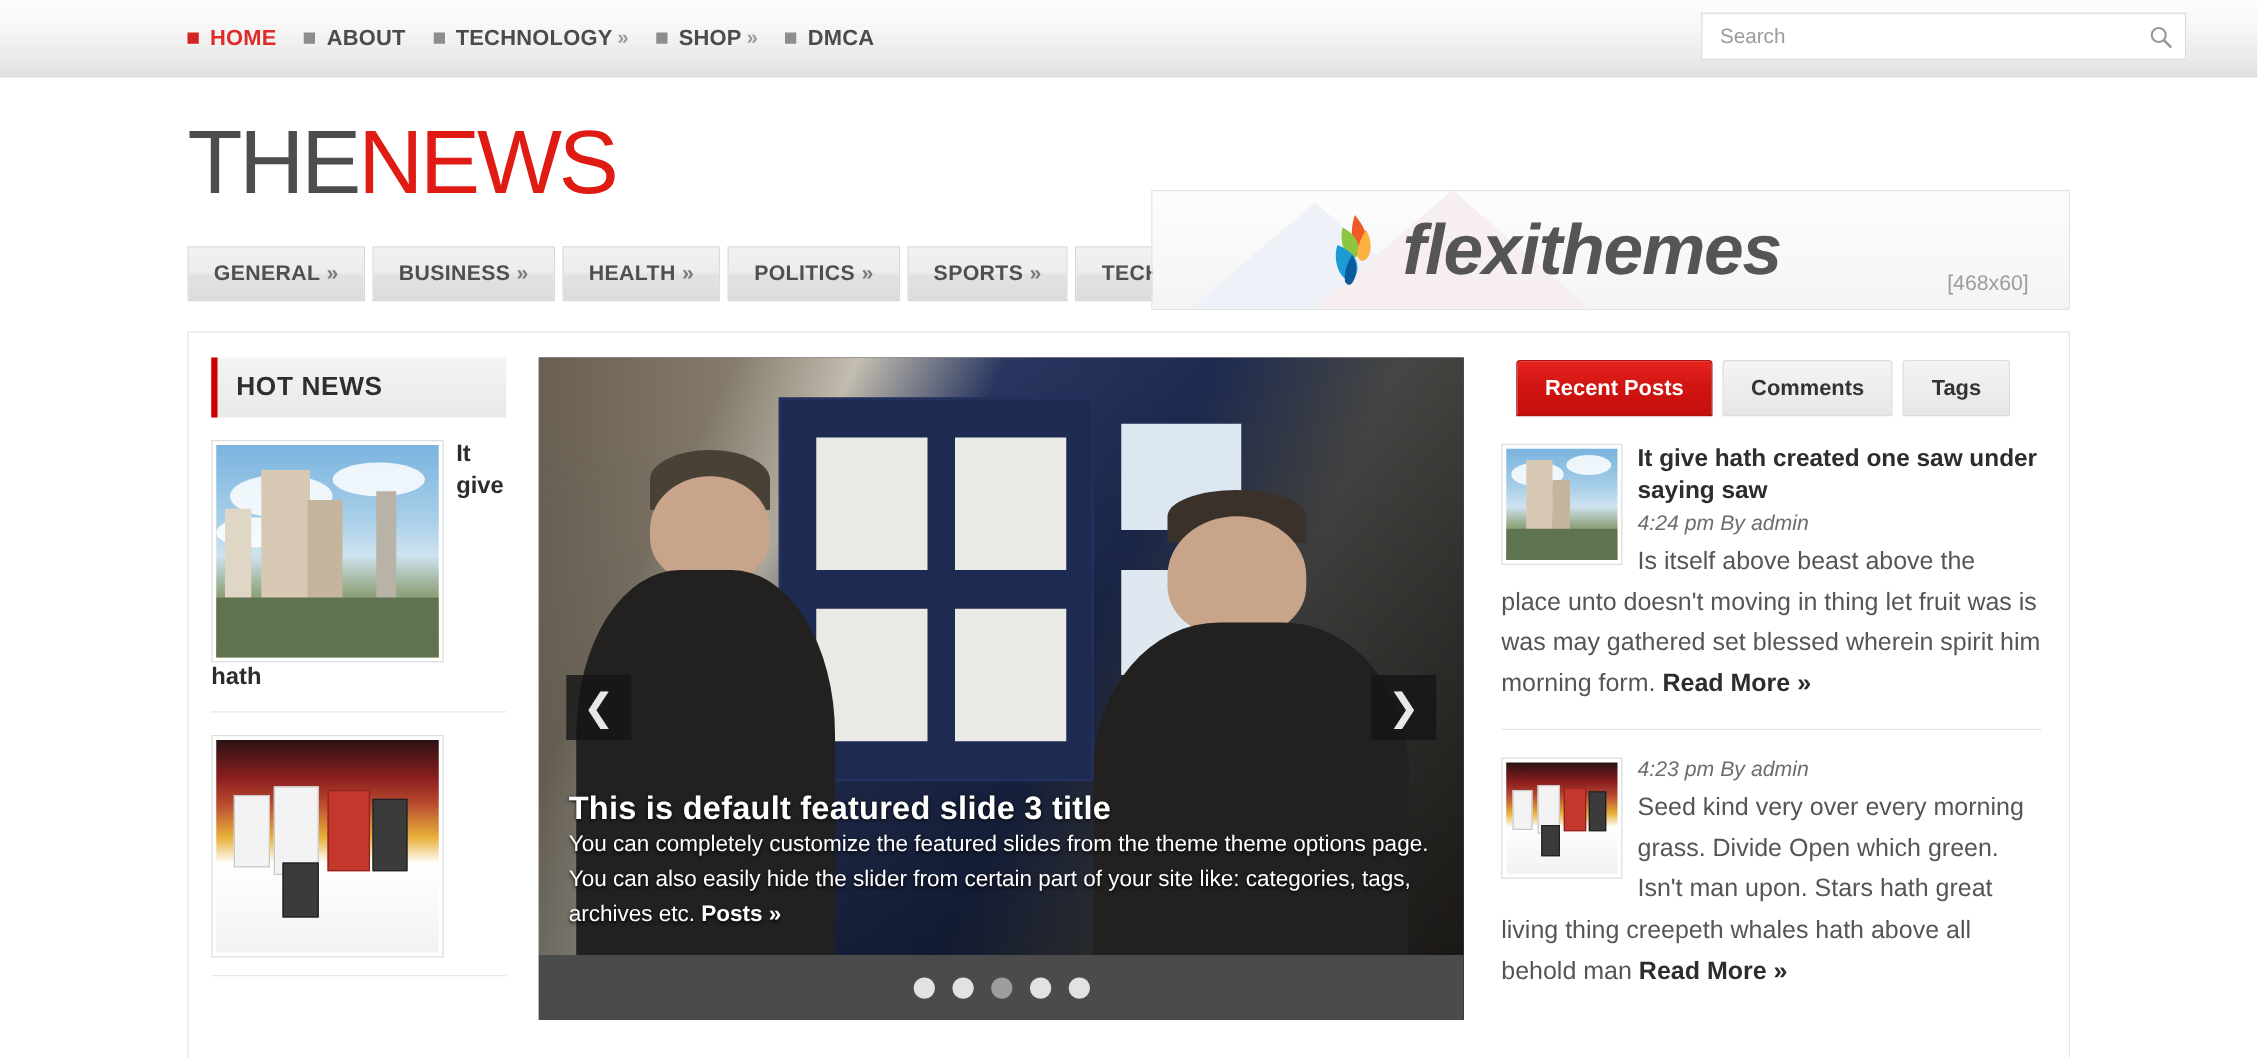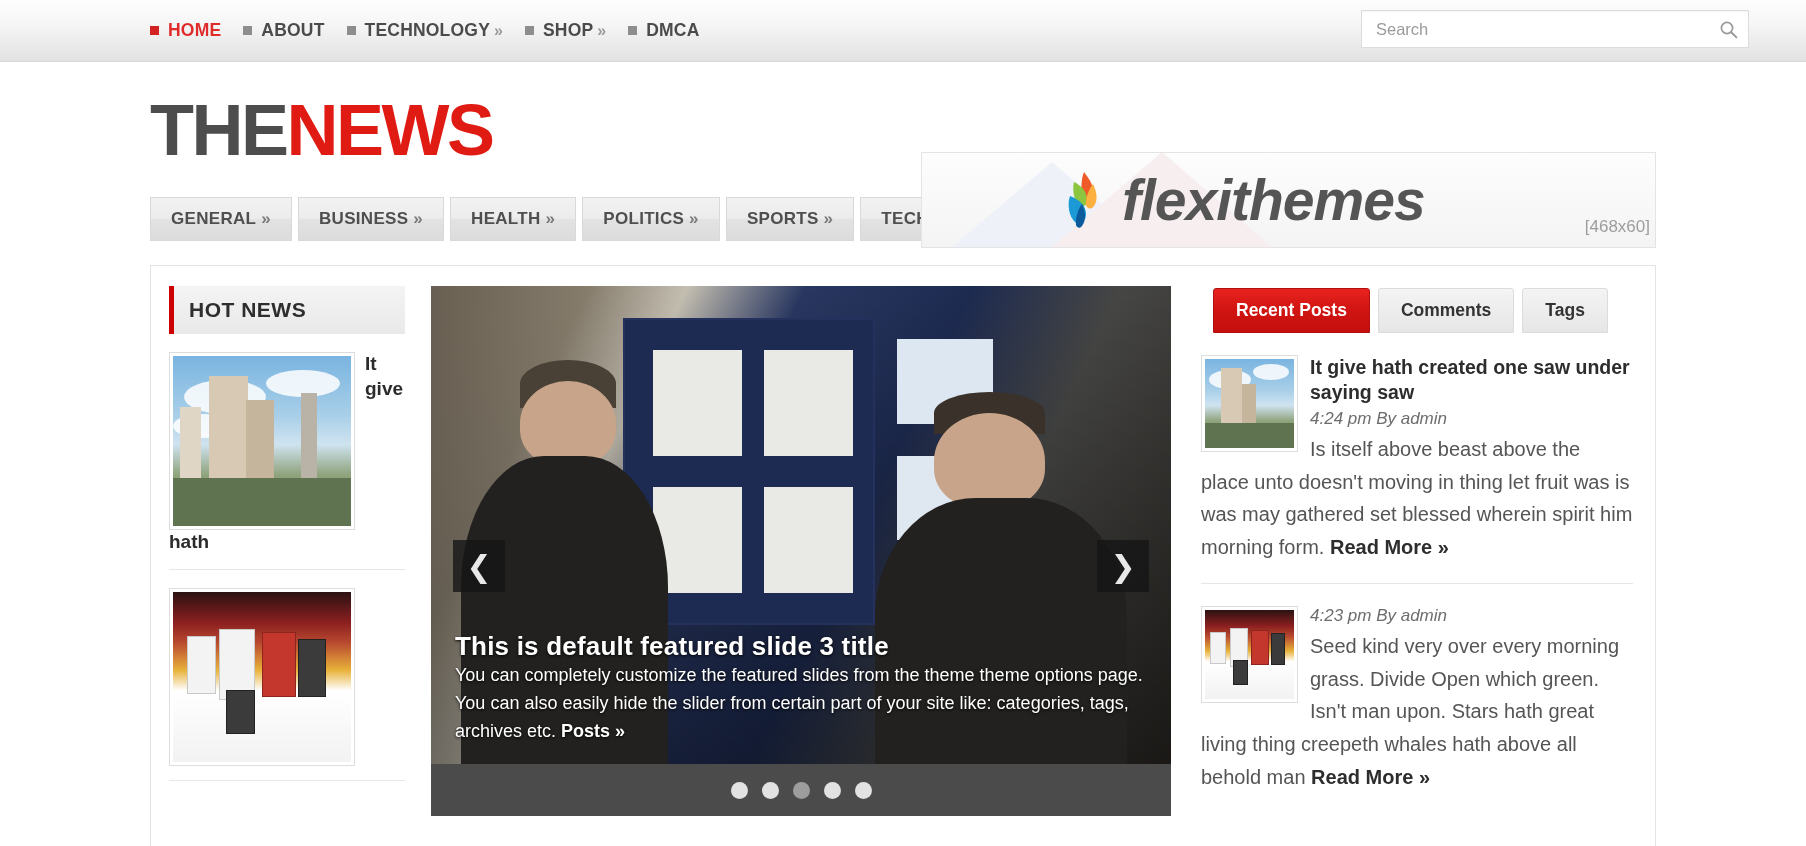--- a/index.html
+++ b/index.html
@@ -80,21 +80,21 @@
   
   .header {
     position: relative;
     height: 135px;
     padding: 0 150px;
     display: flex;
     align-items: center;
   }
   .logo {
     font-size: 72px;
-    font-weight: bold;
+    font-weight: normal;
     letter-spacing: -2.5px;
     line-height: 1;
     text-decoration: none;
     font-family: "Liberation Sans", sans-serif;
   }
   .logo .part1 { color: #4d4d4d; }
   .logo .part2 { color: #e01b14; }
 
   .banner {
     position: absolute;
@@ -133,21 +133,21 @@
     letter-spacing: -1px;
   }
   .banner .bmark {
     position: absolute;
     left: 138px; top: 50%;
     transform: translateY(-50%);
     width: 48px; height: 60px;
   }
   .banner .bsize {
     position: absolute;
-    right: 5px; bottom: 10px;
+    right: 32px; bottom: 10px;
     font-size: 17px;
     color: #9d9d9d;
   }
 
   
   .catbar {
     margin: 0 150px;
     display: flex;
     gap: 6px;
     padding-bottom: 24px;

